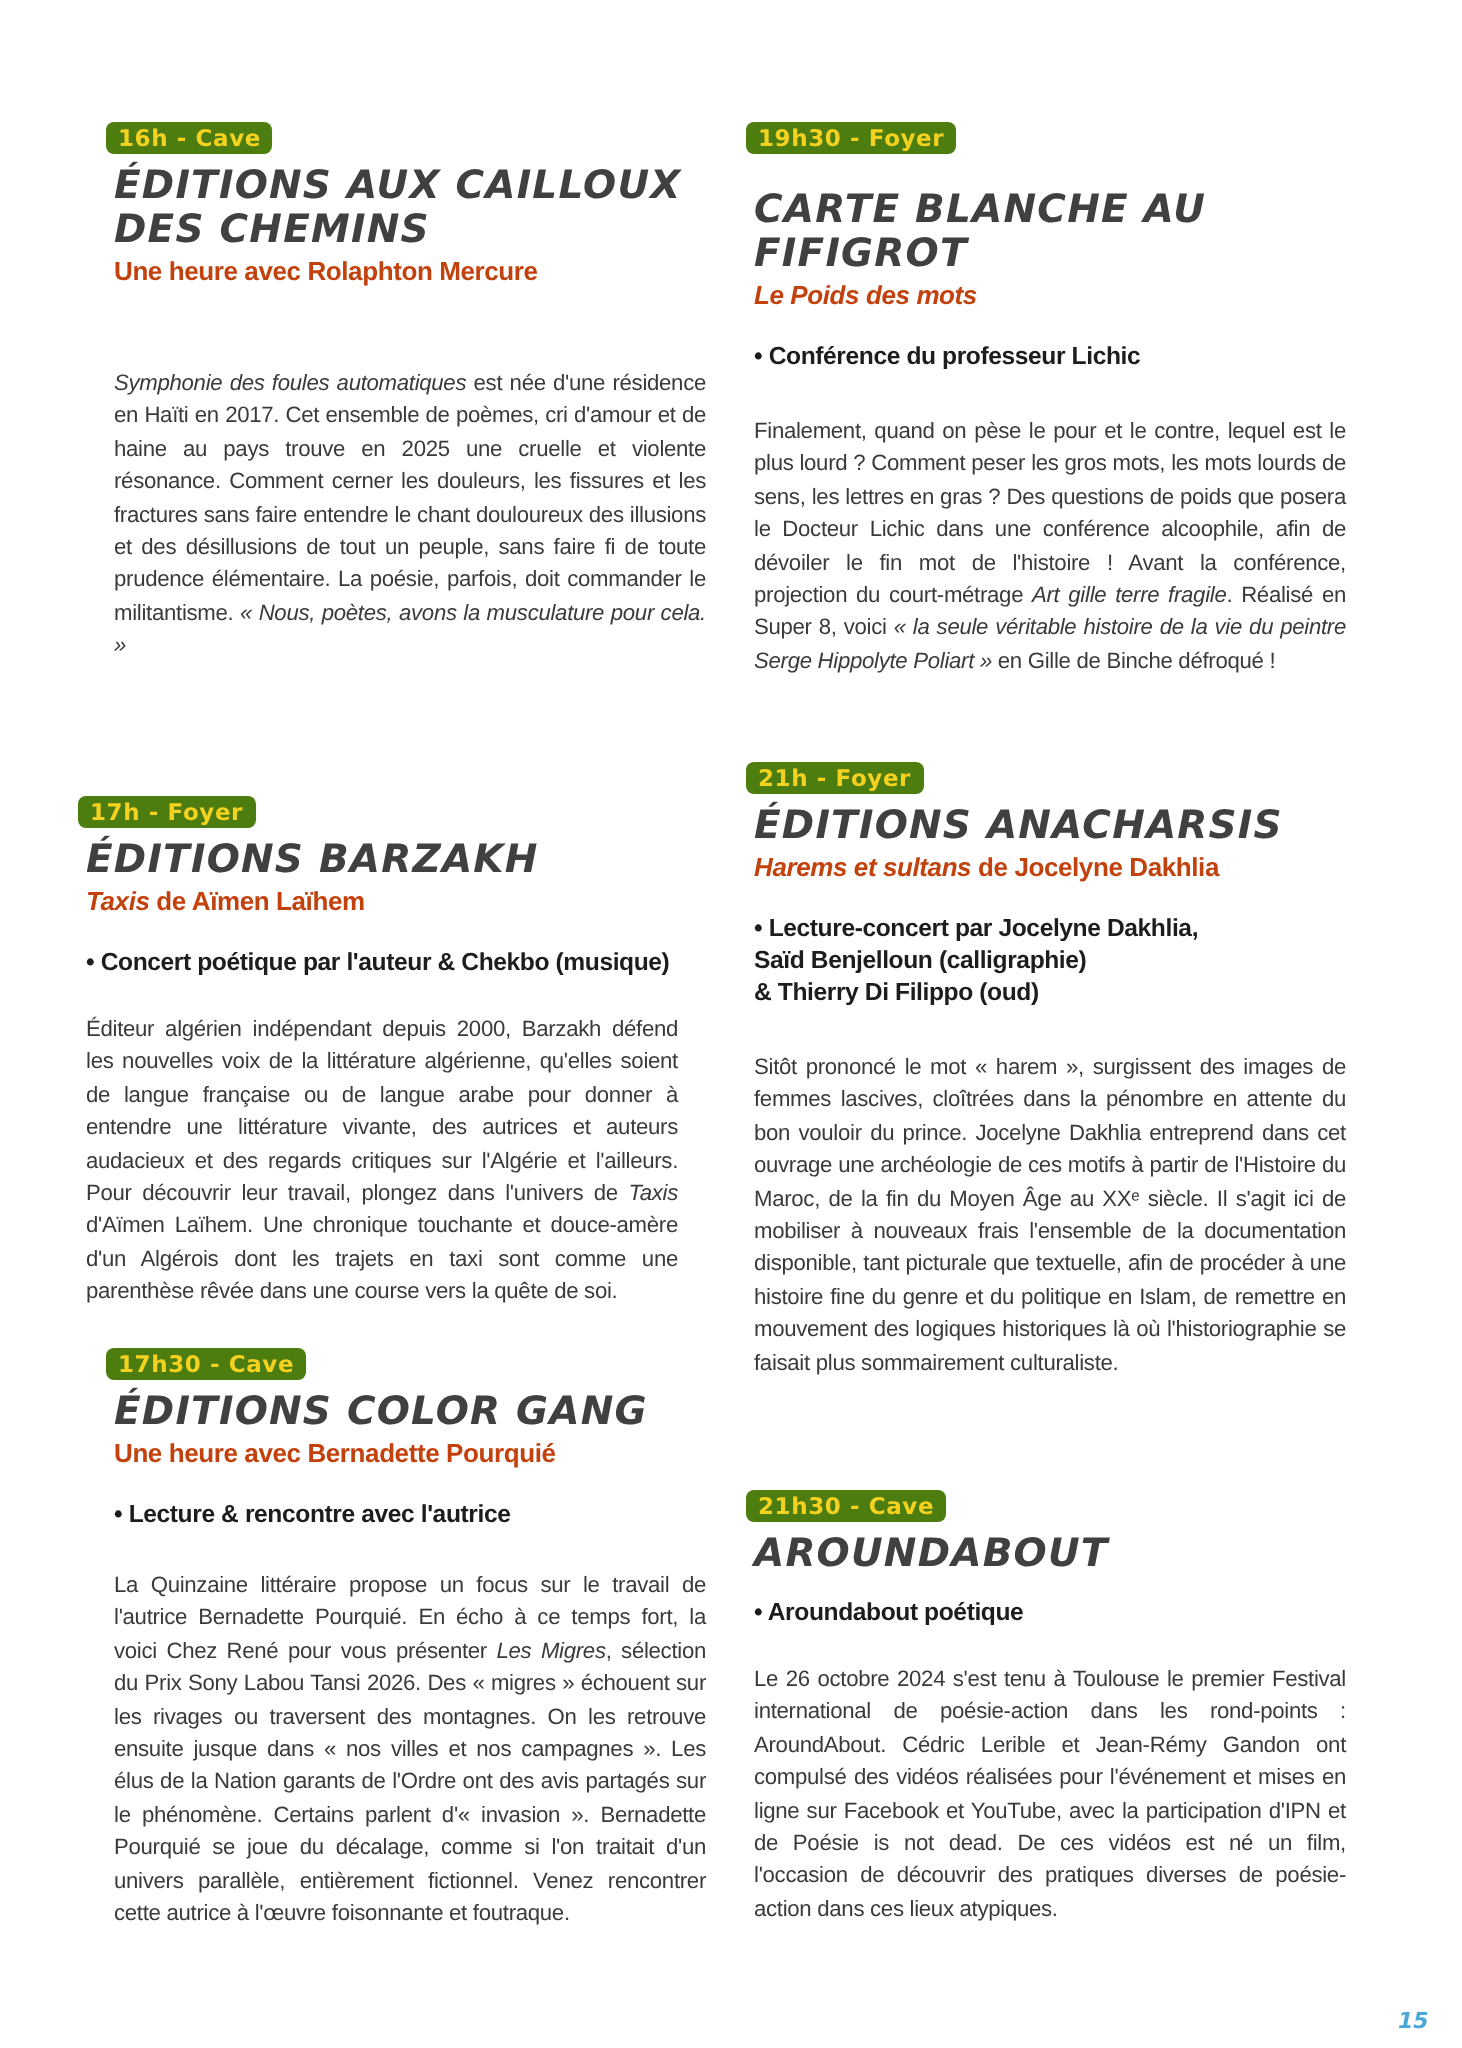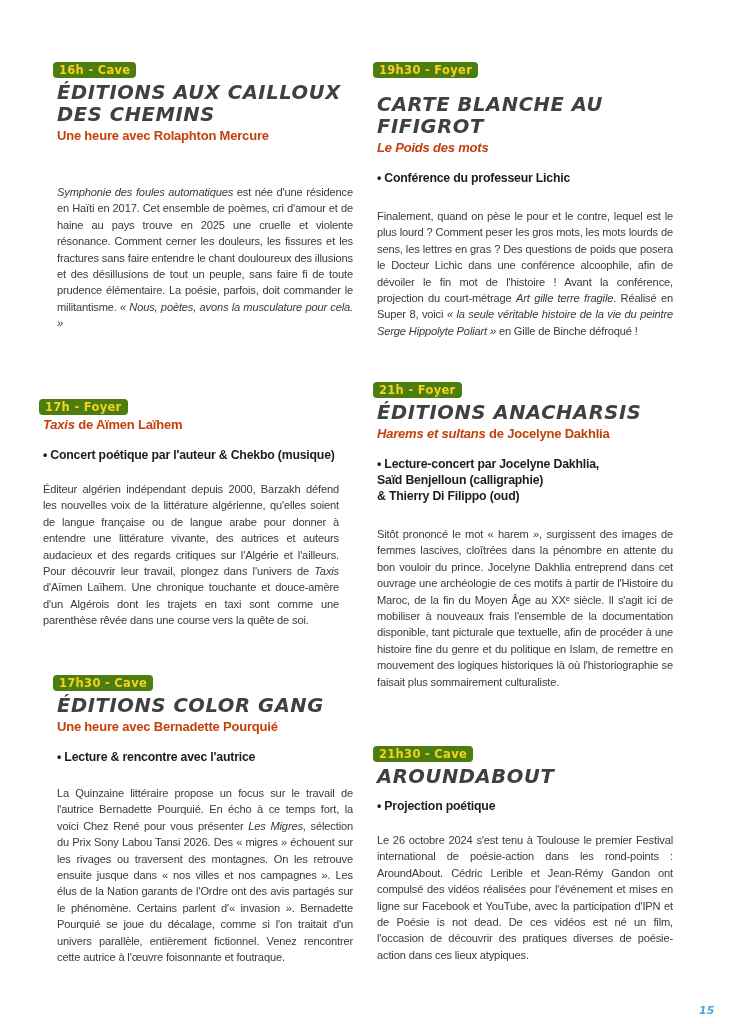--- a/index.html
+++ b/index.html
@@ -27,20 +27,21 @@
 <section class="event" style="left:373px; top:60px;">
   <span class="badge">19h30 - Foyer</span>
   <h2 class="title" style="margin-top:16px;">Carte blanche au Fifigrot</h2>
   <div class="subtitle"><i>Le Poids des mots</i></div>
   <div class="activity">• Conférence du professeur Lichic</div>
   <p class="body" style="margin-top:22px;"><span>Finalement, quand on pèse le pour et le contre, lequel est le plus lourd ? Comment peser les gros mots, les mots lourds de sens, les lettres en gras ? Des questions de poids que posera le Docteur Lichic dans une conférence alcoophile, afin de dévoiler le fin mot de l'histoire ! Avant la conférence, projection du court-métrage </span><i>Art gille terre fragile</i><span>. Réalisé en Super 8, voici </span><i>« la seule véritable histoire de la vie du peintre Serge Hippolyte Poliart »</i><span> en Gille de Binche défroqué !</span></p>
 </section>
 
 <section class="event" style="left:39px; top:397px;">
   <span class="badge">17h - Foyer</span>
+  <h2 class="title" style="margin-top:4px;">Éditions Barzakh</h2>
   <div class="subtitle"><i>Taxis</i><span> de Aïmen Laïhem</span></div>
   <div class="activity">• Concert poétique par l'auteur &amp; Chekbo (musique)</div>
   <p class="body" style="margin-top:18px;"><span>Éditeur algérien indépendant depuis 2000, Barzakh défend les nouvelles voix de la littérature algérienne, qu'elles soient de langue française ou de langue arabe pour donner à entendre une littérature vivante, des autrices et auteurs audacieux et des regards critiques sur l'Algérie et l'ailleurs. Pour découvrir leur travail, plongez dans l'univers de </span><i>Taxis</i><span> d'Aïmen Laïhem. Une chronique touchante et douce-amère d'un Algérois dont les trajets en taxi sont comme une parenthèse rêvée dans une course vers la quête de soi.</span></p>
 </section>
 
 <section class="event" style="left:373px; top:380px;">
   <span class="badge">21h - Foyer</span>
   <h2 class="title" style="margin-top:4px;">Éditions Anacharsis</h2>
   <div class="subtitle"><i>Harems et sultans</i><span> de Jocelyne Dakhlia</span></div>
   <div class="activity">
@@ -55,17 +56,17 @@
   <span class="badge">17h30 - Cave</span>
   <h2 class="title" style="margin-top:4px;">Éditions Color Gang</h2>
   <div class="subtitle">Une heure avec Bernadette Pourquié</div>
   <div class="activity">• Lecture &amp; rencontre avec l'autrice</div>
   <p class="body" style="margin-top:20px;"><span>La Quinzaine littéraire propose un focus sur le travail de l'autrice Bernadette Pourquié. En écho à ce temps fort, la voici Chez René pour vous présenter </span><i>Les Migres</i><span>, sélection du Prix Sony Labou Tansi 2026. Des « migres » échouent sur les rivages ou traversent des montagnes. On les retrouve ensuite jusque dans « nos villes et nos campagnes ». Les élus de la Nation garants de l'Ordre ont des avis partagés sur le phénomène. Certains parlent d'« invasion ». Bernadette Pourquié se joue du décalage, comme si l'on traitait d'un univers parallèle, entièrement fictionnel. Venez rencontrer cette autrice à l'œuvre foisonnante et foutraque.</span></p>
 </section>
 
 <section class="event" style="left:373px; top:744px;">
   <span class="badge">21h30 - Cave</span>
   <h2 class="title" style="margin-top:4px;">Aroundabout</h2>
-  <div class="activity" style="margin-top:10px;">•  Projection poétique</div>
+  <div class="activity" style="margin-top:10px;">•  Aroundabout poétique</div>
   <p class="body" style="margin-top:18px;">Le 26 octobre 2024 s'est tenu à Toulouse le premier Festival international de poésie-action dans les rond-points : AroundAbout. Cédric Lerible et Jean-Rémy Gandon ont compulsé des vidéos réalisées pour l'événement et mises en ligne sur Facebook et YouTube, avec la participation d'IPN et de Poésie is not dead. De ces vidéos est né un film, l'occasion de découvrir des pratiques diverses de poésie-action dans ces lieux atypiques.</p>
 </section>
 
 <div class="page-number">15</div>
 
 </body></html>

